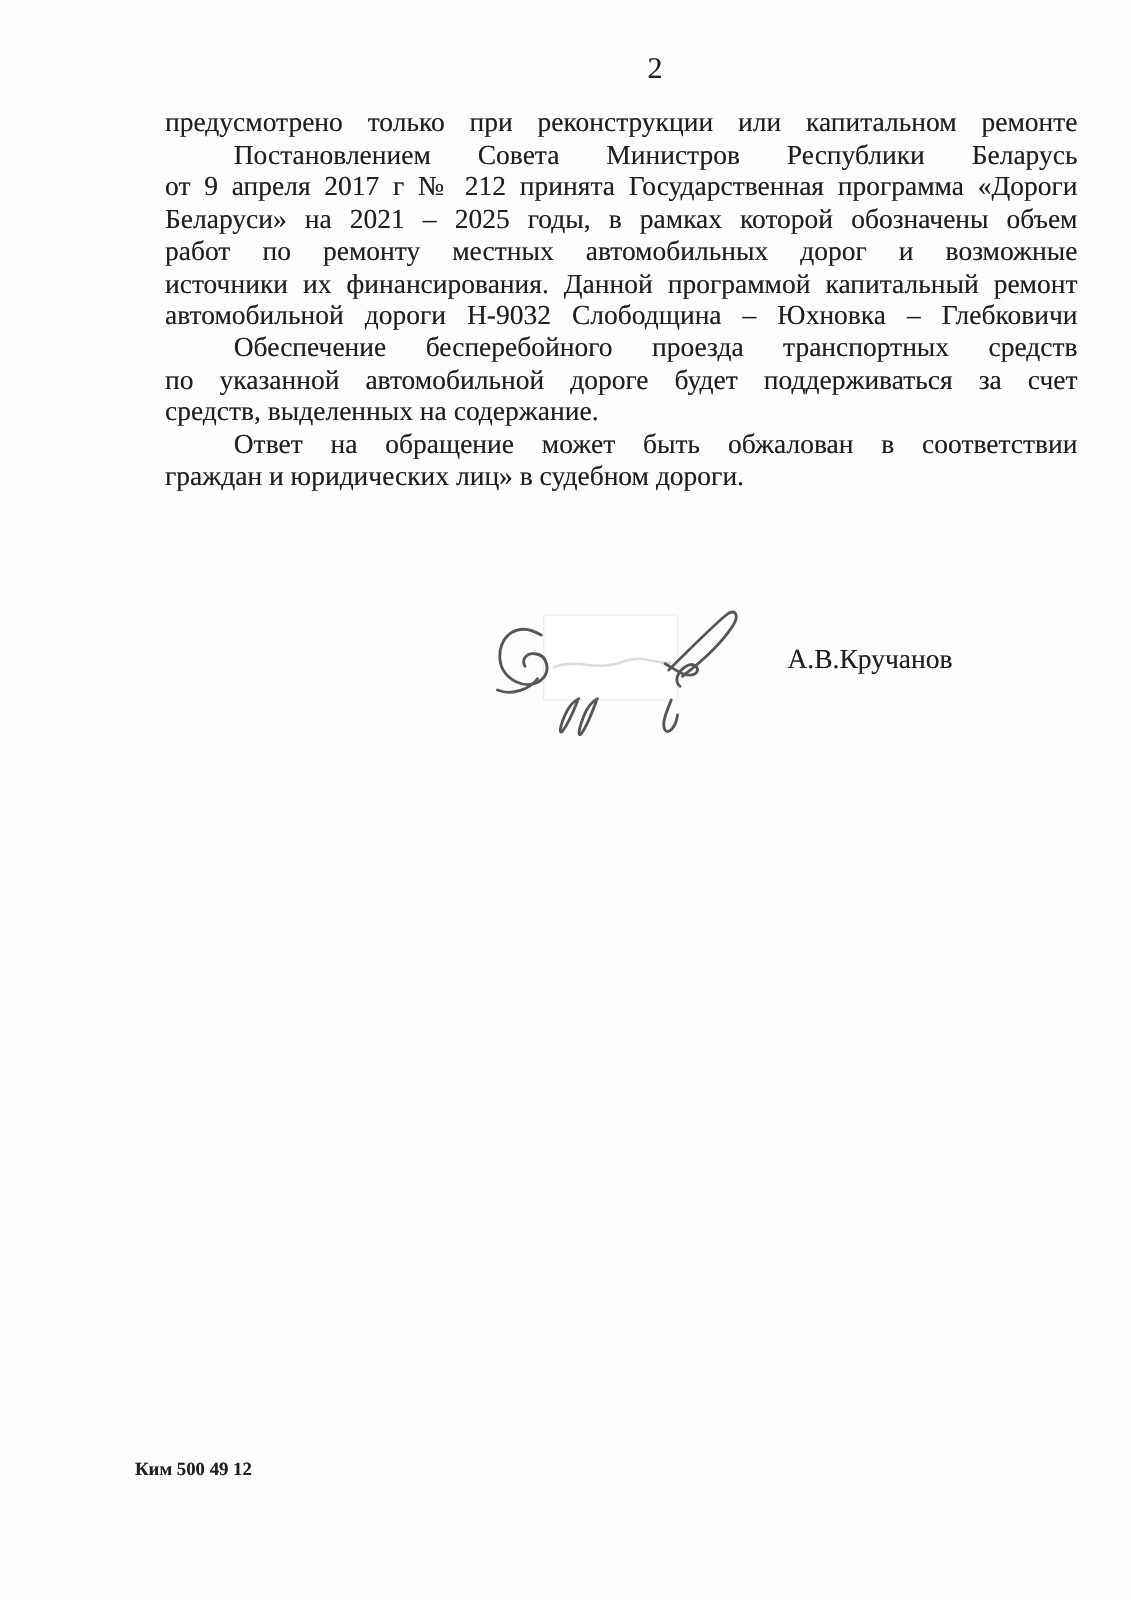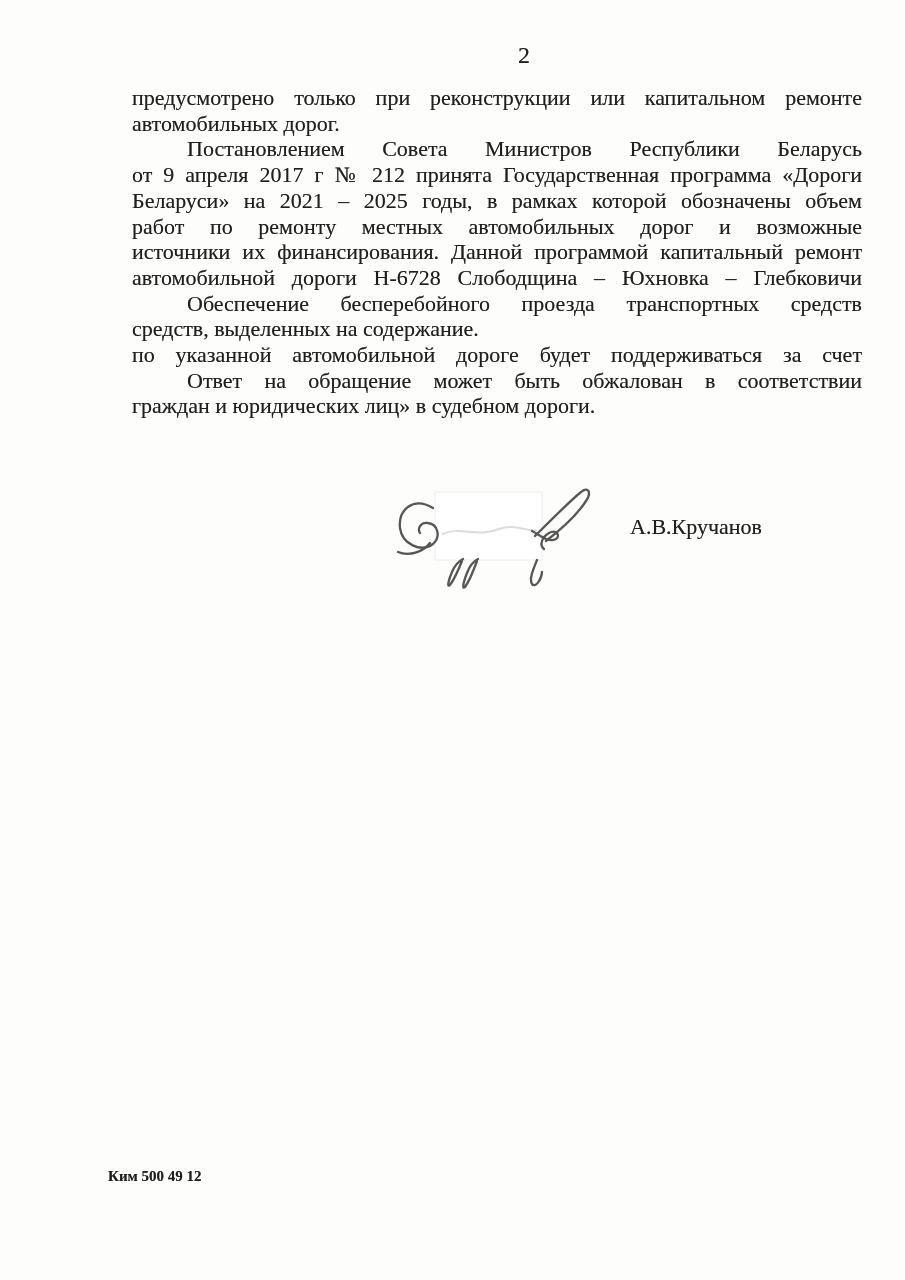--- a/index.html
+++ b/index.html
@@ -73,34 +73,33 @@
 </head>
 <body>
 
 <div class="page">
 
   <div class="page-number">2</div>
 
   <div class="body-text">
       <div class="para">
         <div class="line first">предусмотрено только при реконструкции или капитальном ремонте</div>
-        <div class="line para-last">автомобильных дорог.</div>
       </div>
       <div class="para indent">
         <div class="line first">Постановлением Совета Министров Республики Беларусь</div>
         <div class="line">от 9 апреля 2017 г № 212 принята Государственная программа «Дороги</div>
         <div class="line">Беларуси» на 2021 – 2025 годы, в рамках которой обозначены объем</div>
         <div class="line">работ по ремонту местных автомобильных дорог и возможные</div>
         <div class="line">источники их финансирования. Данной программой капитальный ремонт</div>
-        <div class="line">автомобильной дороги Н-6728 Слободщина – Юхновка – Глебковичи</div>
+        <div class="line">автомобильной дороги Н-9032 Слободщина – Юхновка – Глебковичи</div>
       </div>
       <div class="para indent">
         <div class="line first">Обеспечение бесперебойного проезда транспортных средств</div>
+        <div class="line">по указанной автомобильной дороге будет поддерживаться за счет</div>
         <div class="line para-last">средств, выделенных на содержание.</div>
-        <div class="line">по указанной автомобильной дороге будет поддерживаться за счет</div>
       </div>
       <div class="para indent">
         <div class="line first">Ответ на обращение может быть обжалован в соответствии</div>
         <div class="line para-last">граждан и юридических лиц» в судебном дороги.</div>
       </div>
     </div>
 
   <div class="sig-row">
     <span class="sig-name">А.В.Кручанов</span>
   </div>

